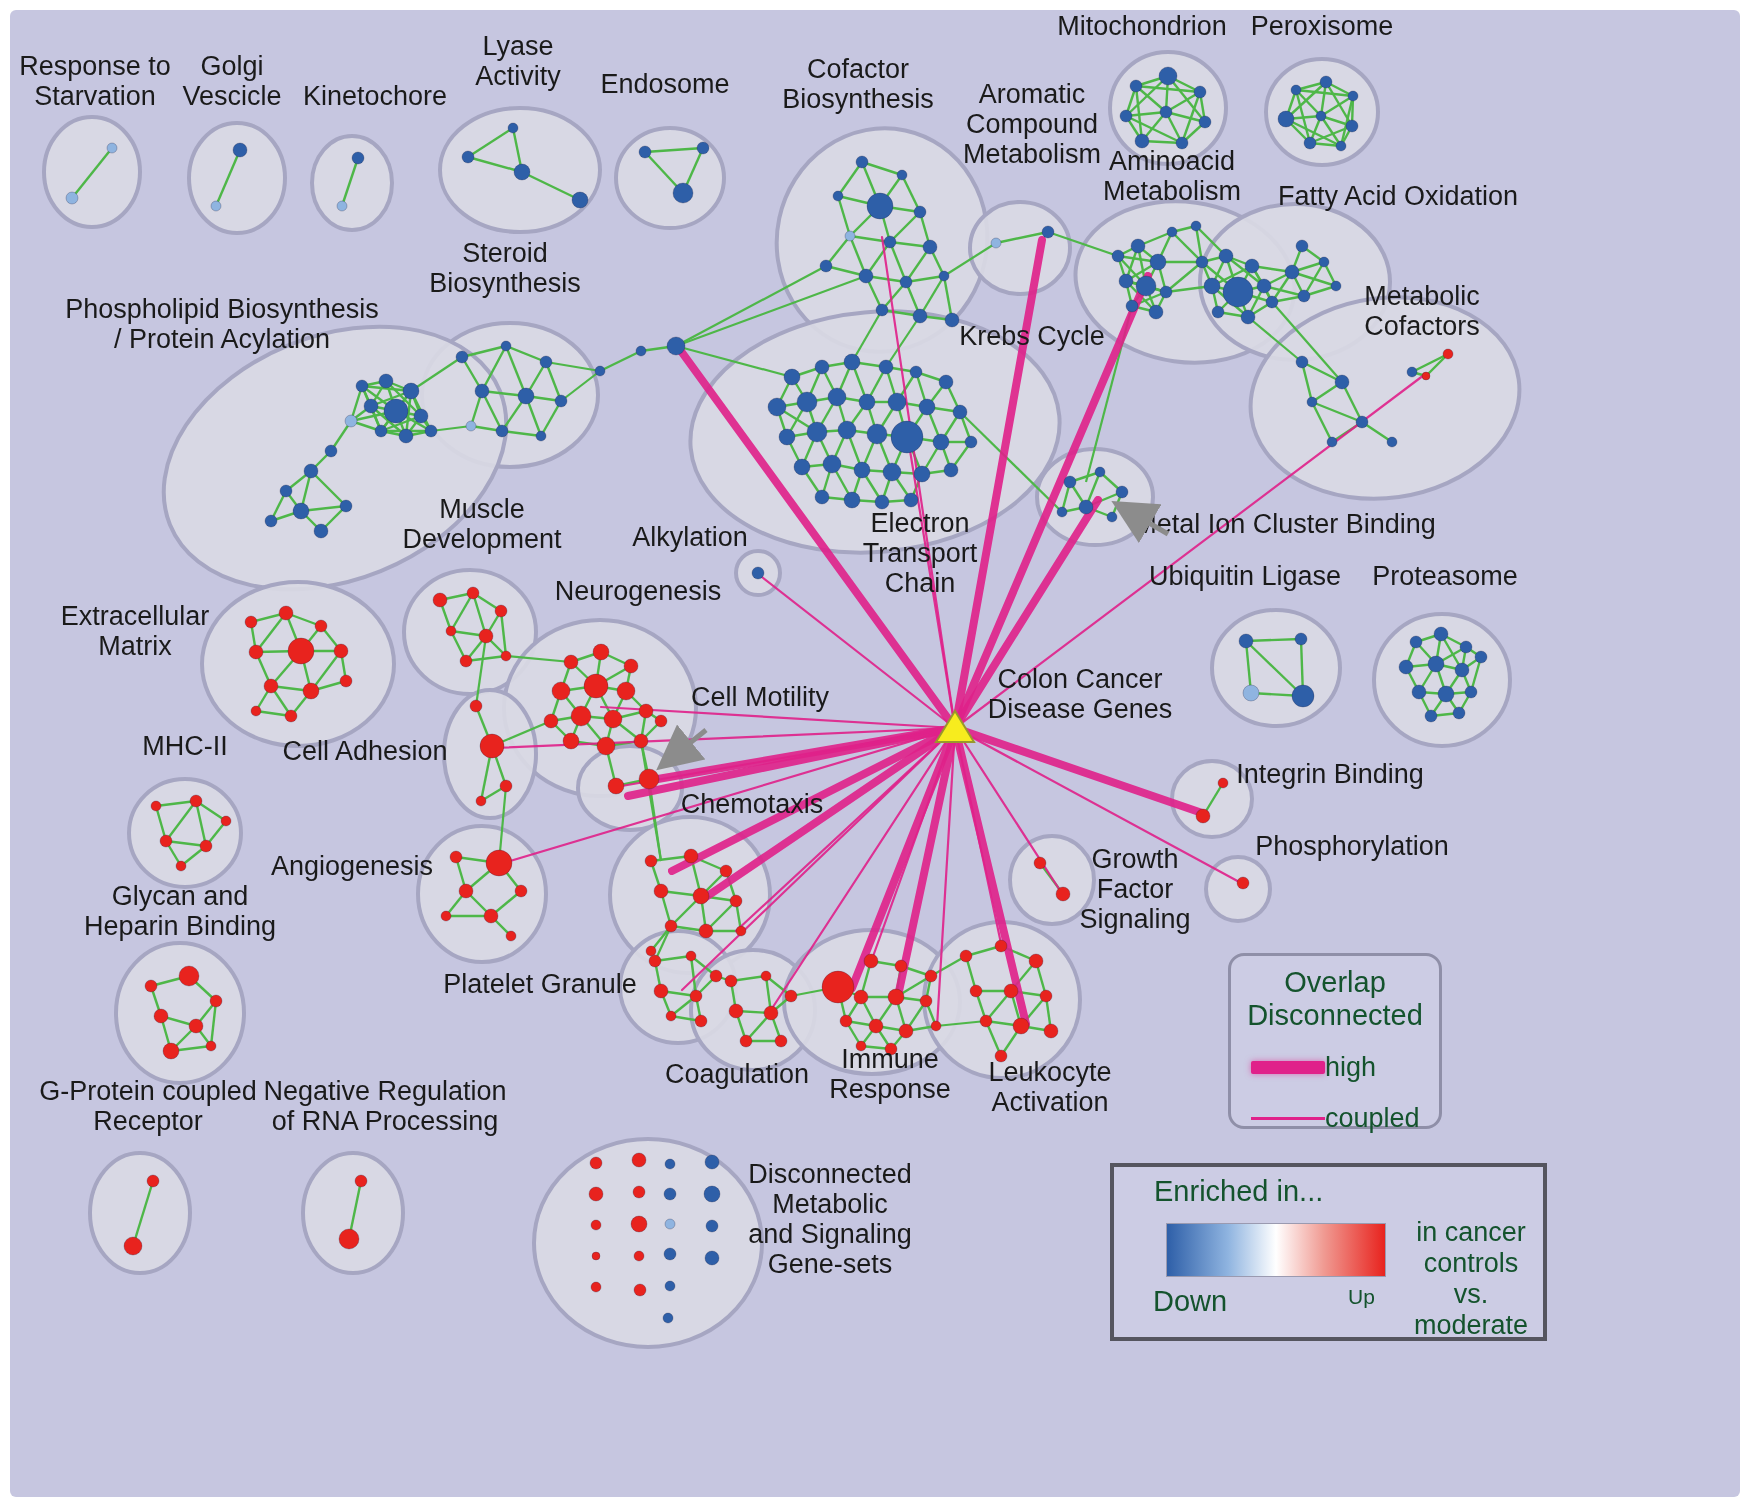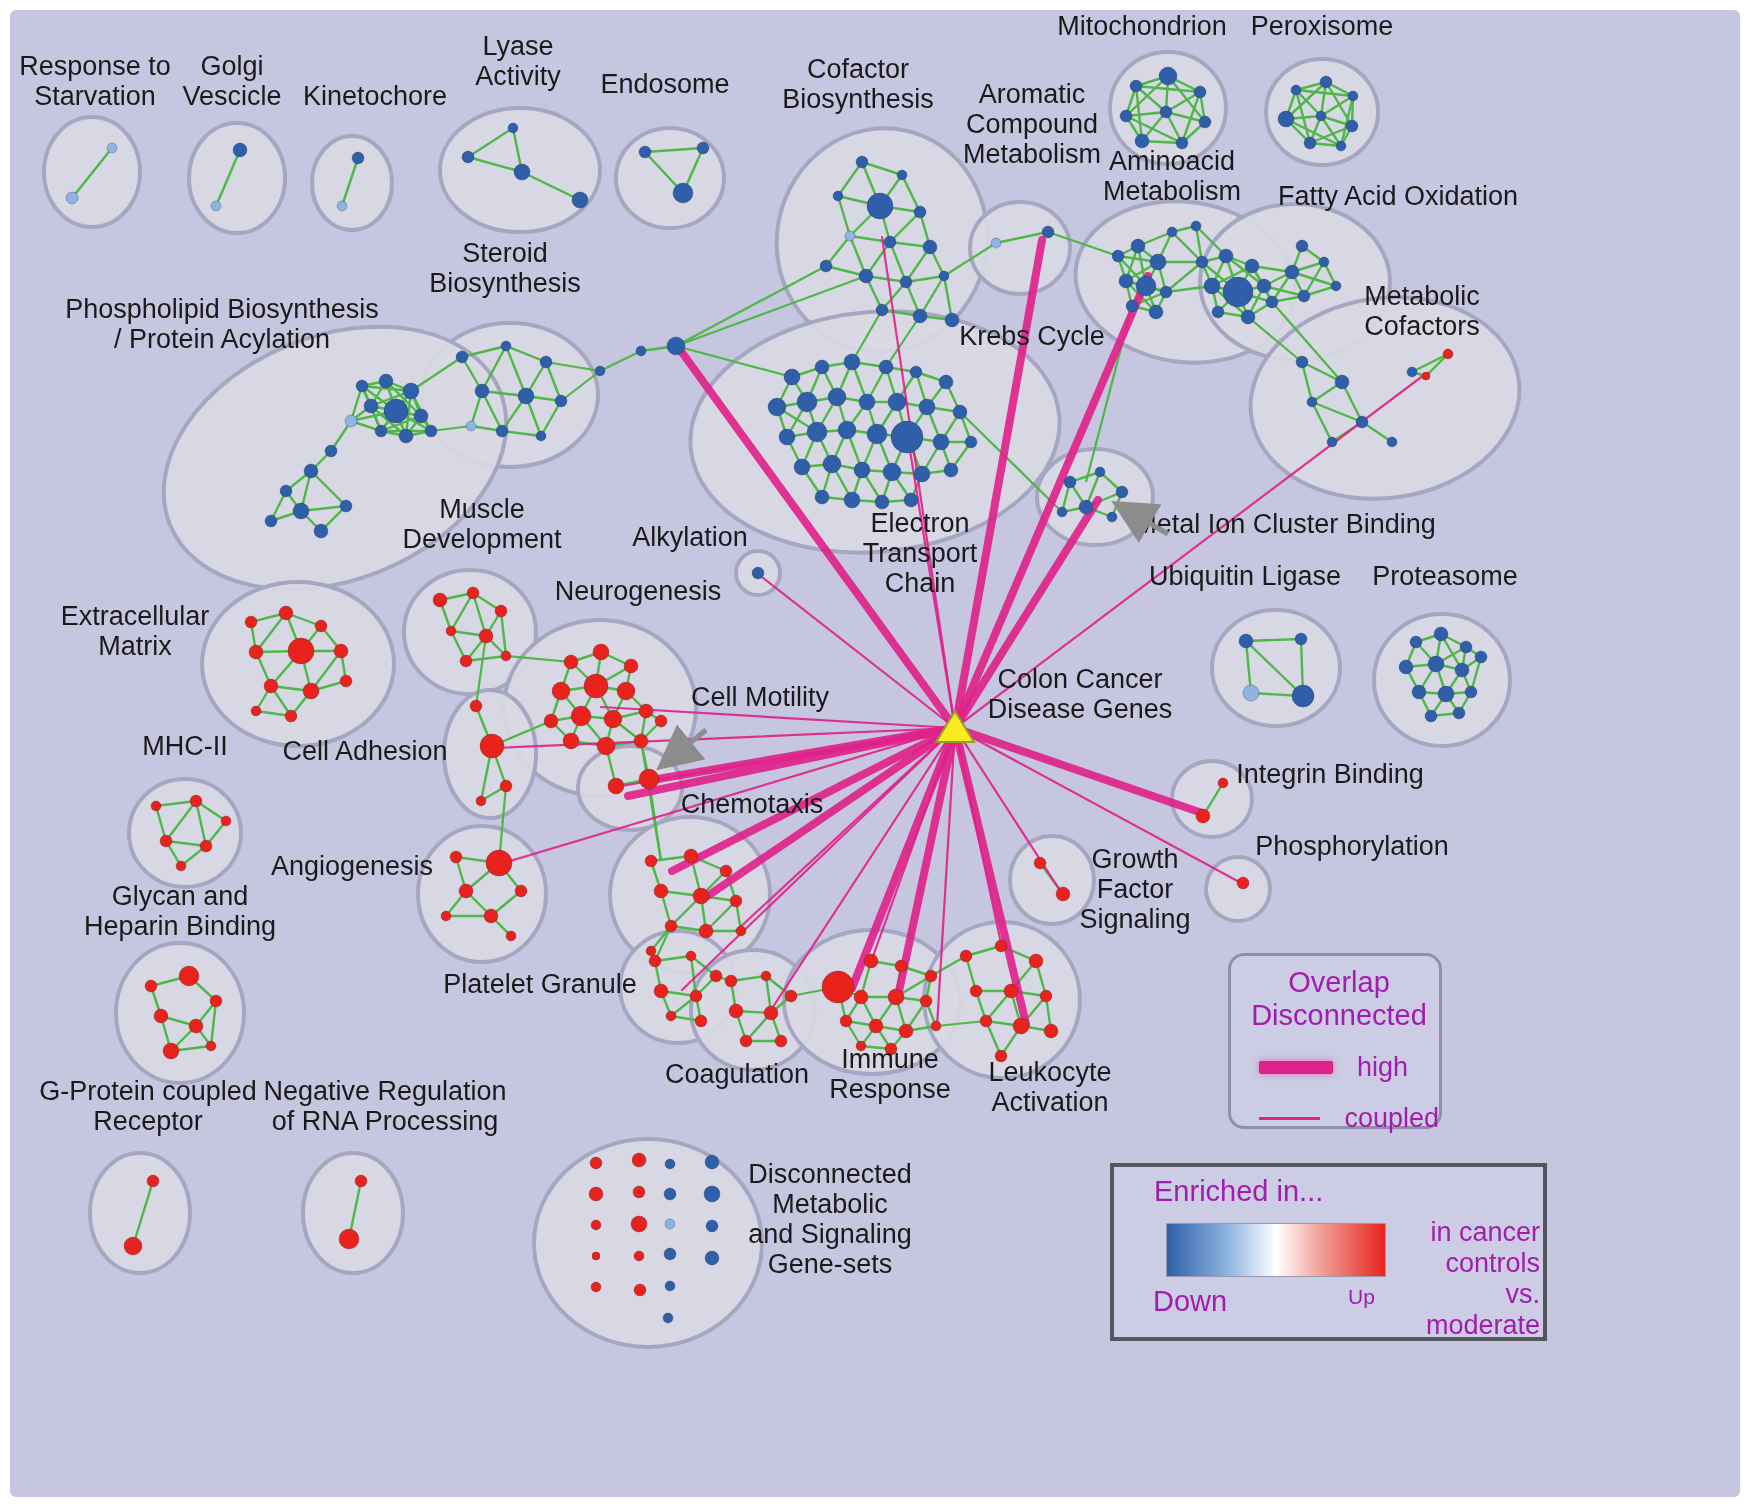--- a/index.html
+++ b/index.html
@@ -1,30 +1,30 @@
 <!DOCTYPE html>
 <html><head>
 <meta charset="utf-8">
 <style>
   html,body{margin:0;padding:0;background:#ffffff;}
   #figure{position:relative;width:1750px;height:1507px;background:#ffffff;font-family:"Liberation Sans",sans-serif;overflow:hidden;}
   #graph{position:absolute;left:0;top:0;font-family:"Liberation Sans",sans-serif;}
-  .legend{position:absolute;color:#a21caf;box-sizing:border-box;padding-left:8px;}
+  .legend{position:absolute;color:#14532d;box-sizing:border-box;}
   .legend-overlap{left:1228px;top:953px;width:214px;height:176px;border:3px solid #8f8fa8;border-radius:16px;background:rgba(216,216,234,0.35);}
   .lo-title{text-align:center;font-size:29px;line-height:33px;margin-top:10px;}
-  .lo-row{display:flex;align-items:center;gap:24px;margin:20px 0 0 20px;}
+  .lo-row{display:flex;align-items:center;gap:0;margin:20px 0 0 20px;}
   .sample-high{width:74px;height:13px;border-radius:2px;box-shadow:0 0 6px rgba(224,33,138,0.55);}
   .sample-moderate{width:74px;height:3px;}
   .lo-label{font-size:27px;}
   .legend-enriched{left:1110px;top:1163px;width:437px;height:178px;border:4px solid #55555f;background:rgba(216,216,234,0.35);}
   .le-title{position:absolute;left:40px;top:8px;width:240px;font-size:29px;}
   .le-bar{position:absolute;left:52px;top:56px;width:218px;height:52px;border:1px solid #9a9ab0;}
   .le-down{position:absolute;left:39px;top:118px;font-size:29px;}
   .le-up{position:absolute;left:234px;top:118px;font-size:21px;}
-  .le-note{position:absolute;left:272px;top:50px;width:154px;text-align:right;font-size:27px;line-height:31px;}
+  .le-note{position:absolute;left:280px;top:50px;width:154px;text-align:center;font-size:27px;line-height:31px;}
 </style>
 </head>
 <body>
 
 <div id="figure">
   <svg id="graph" width="1750" height="1507" viewBox="0 0 1750 1507">
     <defs>
       <marker id="arrowhead" markerWidth="9" markerHeight="9" refX="7" refY="4.5" orient="auto">
         <path id="arrowhead-path" d="M0,0 L9,4.5 L0,9 Z" fill="#8c8c8c"></path>
       </marker>

